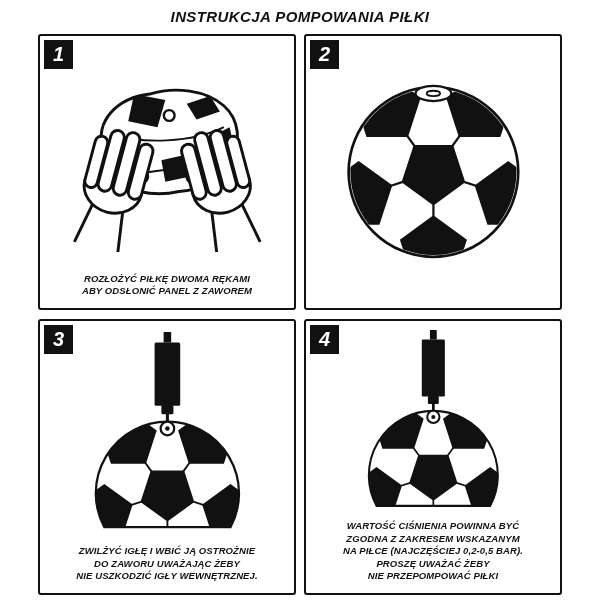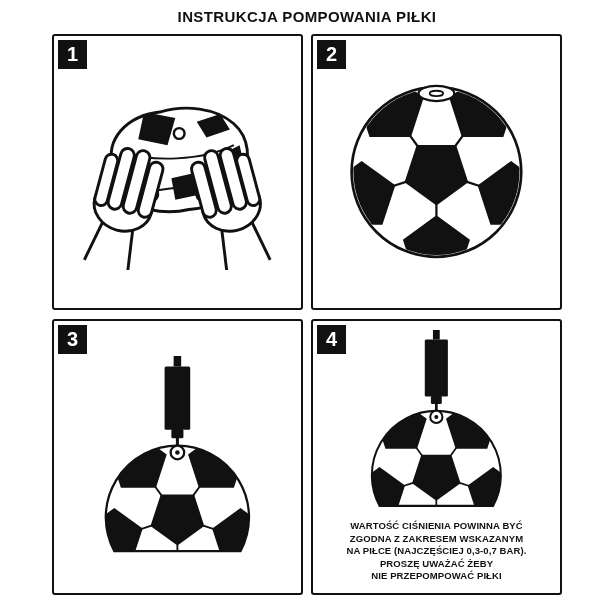--- a/index.html
+++ b/index.html
@@ -3,21 +3,21 @@
 <meta charset="utf-8">
 <style>
   * { box-sizing: border-box; }
   html, body { margin: 0; padding: 0; }
   body {
     width: 600px; height: 600px;
     background: #ffffff; color: #111111;
     font-family: "Liberation Sans", sans-serif;
     overflow: hidden;
   }
-  .sheet { padding: 6px 38px 0 52px; }
+  .sheet { padding: 6px 38px 0 38px; font-style: italic; }
   .title {
     text-align: center; font-size: 15px; font-weight: bold;
     letter-spacing: .4px; margin: 2px 0 9px 0;
   }
   .grid { display: grid; grid-template-columns: 1fr 1fr; gap: 9px 8px; }
   .panel {
     position: relative; border: 2px solid #111; border-radius: 3px;
     height: 276px; display: flex; flex-direction: column;
     overflow: hidden; background: #fff;
   }
@@ -115,20 +115,22 @@
             <polygon points="-72,-4 -46,-10 -40,14 -64,20" fill="#111"></polygon>
             <polygon points="-6,6 20,0 26,22 -2,28" fill="#111"></polygon>
             <path d="M -56,-22 C -28,-10 26,-12 58,-28" fill="none" stroke="#111" stroke-width="2"></path>
             <path d="M -46,24 C -14,14 20,16 46,8" fill="none" stroke="#111" stroke-width="2"></path>
           </g>
           <circle cx="2" cy="-40" r="5.5" fill="#fff" stroke="#111" stroke-width="2.5"></circle>
           <use href="#hand" transform="translate(-55,32) scale(-1,1) rotate(-15)"></use>
           <use href="#hand" transform="translate(55,32) rotate(-15)"></use>
         </svg>
       </div>
+      <p class="caption">ROZŁOŻYĆ PIŁKĘ DWOMA RĘKAMI
+ABY ODSŁONIĆ PANEL Z ZAWOREM</p>
     </section>
 
     <section class="panel">
       <div class="badge">2</div>
       <div class="illo">
         <svg viewBox="-108 -112 216 224" height="200">
           <circle cx="0" cy="0" r="95" fill="#fff" stroke="#111" stroke-width="3"></circle>
           <g clip-path="url(#circleclip)">
               <use href="#ballpat"></use>
             </g>
@@ -144,36 +146,39 @@
         <svg viewBox="-108 -214 216 268" height="202">
           <path d="M -83.7,45 A 95 95 0 1 1 83.7,45 Z" fill="#fff" stroke="#111" stroke-width="3"></path>
           <g clip-path="url(#domeclip)">
               <use href="#ballpat"></use>
             </g>
           <use href="#pump"></use>
           <circle cx="0" cy="-86" r="9" fill="#fff" stroke="#111" stroke-width="3"></circle>
           <circle cx="0" cy="-86" r="3" fill="#111"></circle>
         </svg>
       </div>
+      <p class="caption">ZWILŻYĆ IGŁĘ I WBIĆ JĄ OSTROŻNIE
+DO ZAWORU UWAŻAJĄC ŻEBY
+NIE USZKODZIĆ IGŁY WEWNĘTRZNEJ.</p>
     </section>
 
     <section class="panel">
       <div class="badge">4</div>
       <div class="illo">
         <svg viewBox="-108 -214 216 268" height="182">
           <path d="M -83.7,45 A 95 95 0 1 1 83.7,45 Z" fill="#fff" stroke="#111" stroke-width="3"></path>
           <g clip-path="url(#domeclip)">
               <use href="#ballpat"></use>
             </g>
           <use href="#pump"></use>
           <circle cx="0" cy="-86" r="9" fill="#fff" stroke="#111" stroke-width="3"></circle>
           <circle cx="0" cy="-86" r="3" fill="#111"></circle>
         </svg>
       </div>
       <p class="caption">WARTOŚĆ CIŚNIENIA POWINNA BYĆ
 ZGODNA Z ZAKRESEM WSKAZANYM
-NA PIŁCE (NAJCZĘŚCIEJ 0,3-0,7 BAR).
+NA PIŁCE (NAJCZĘŚCIEJ 0,2-0,5 BAR).
 PROSZĘ UWAŻAĆ ŻEBY
 NIE PRZEPOMPOWAĆ PIŁKI</p>
     </section>
 
   </div>
 </main>
 
 </body></html>

